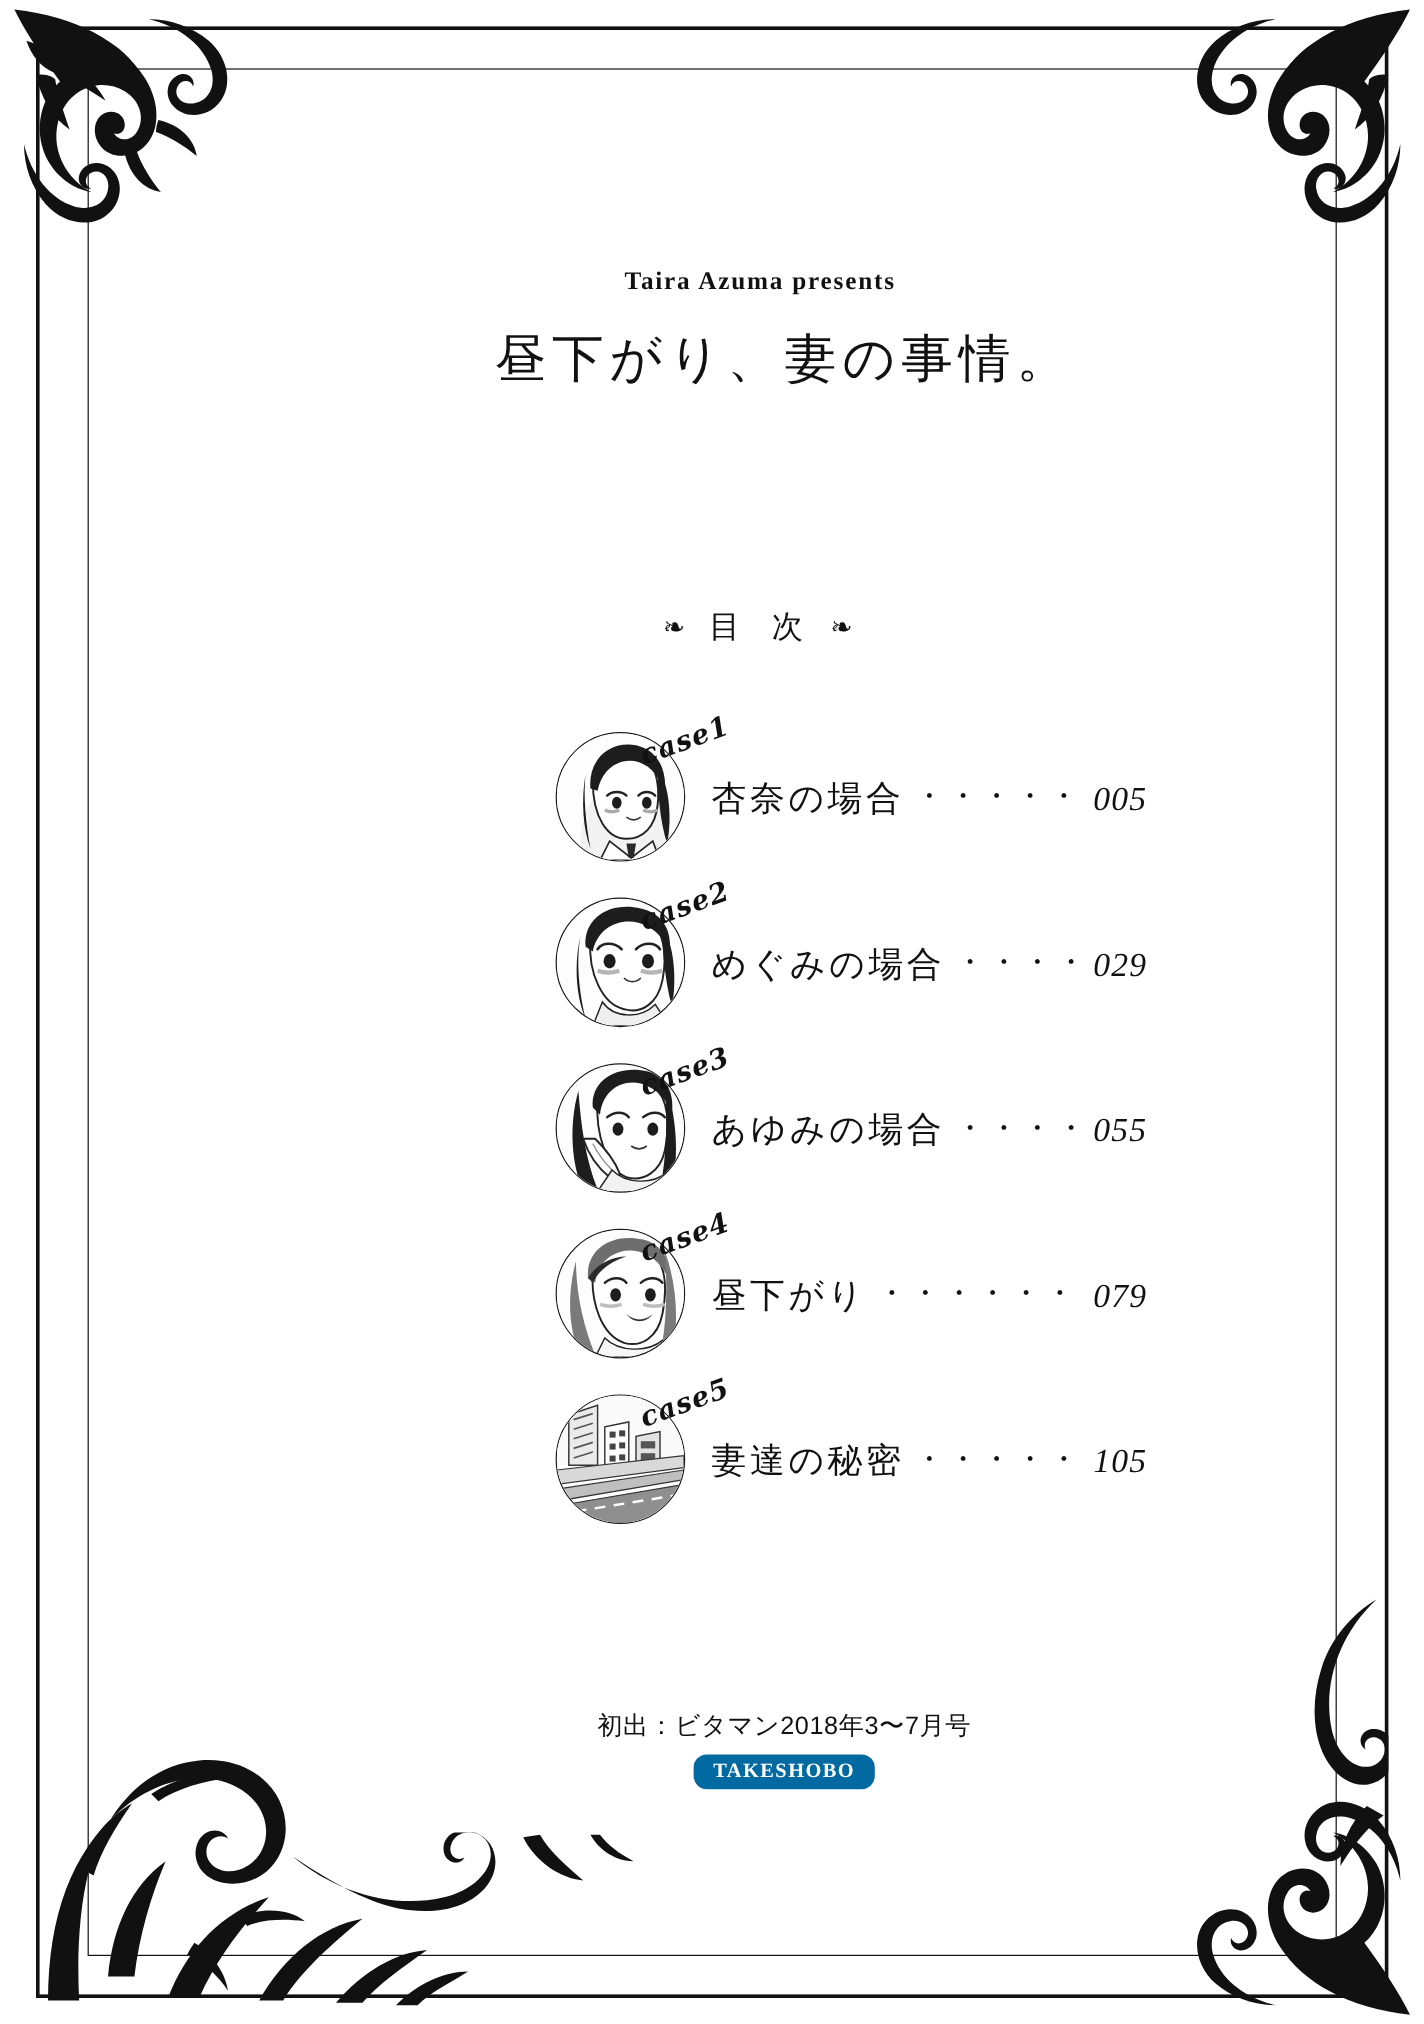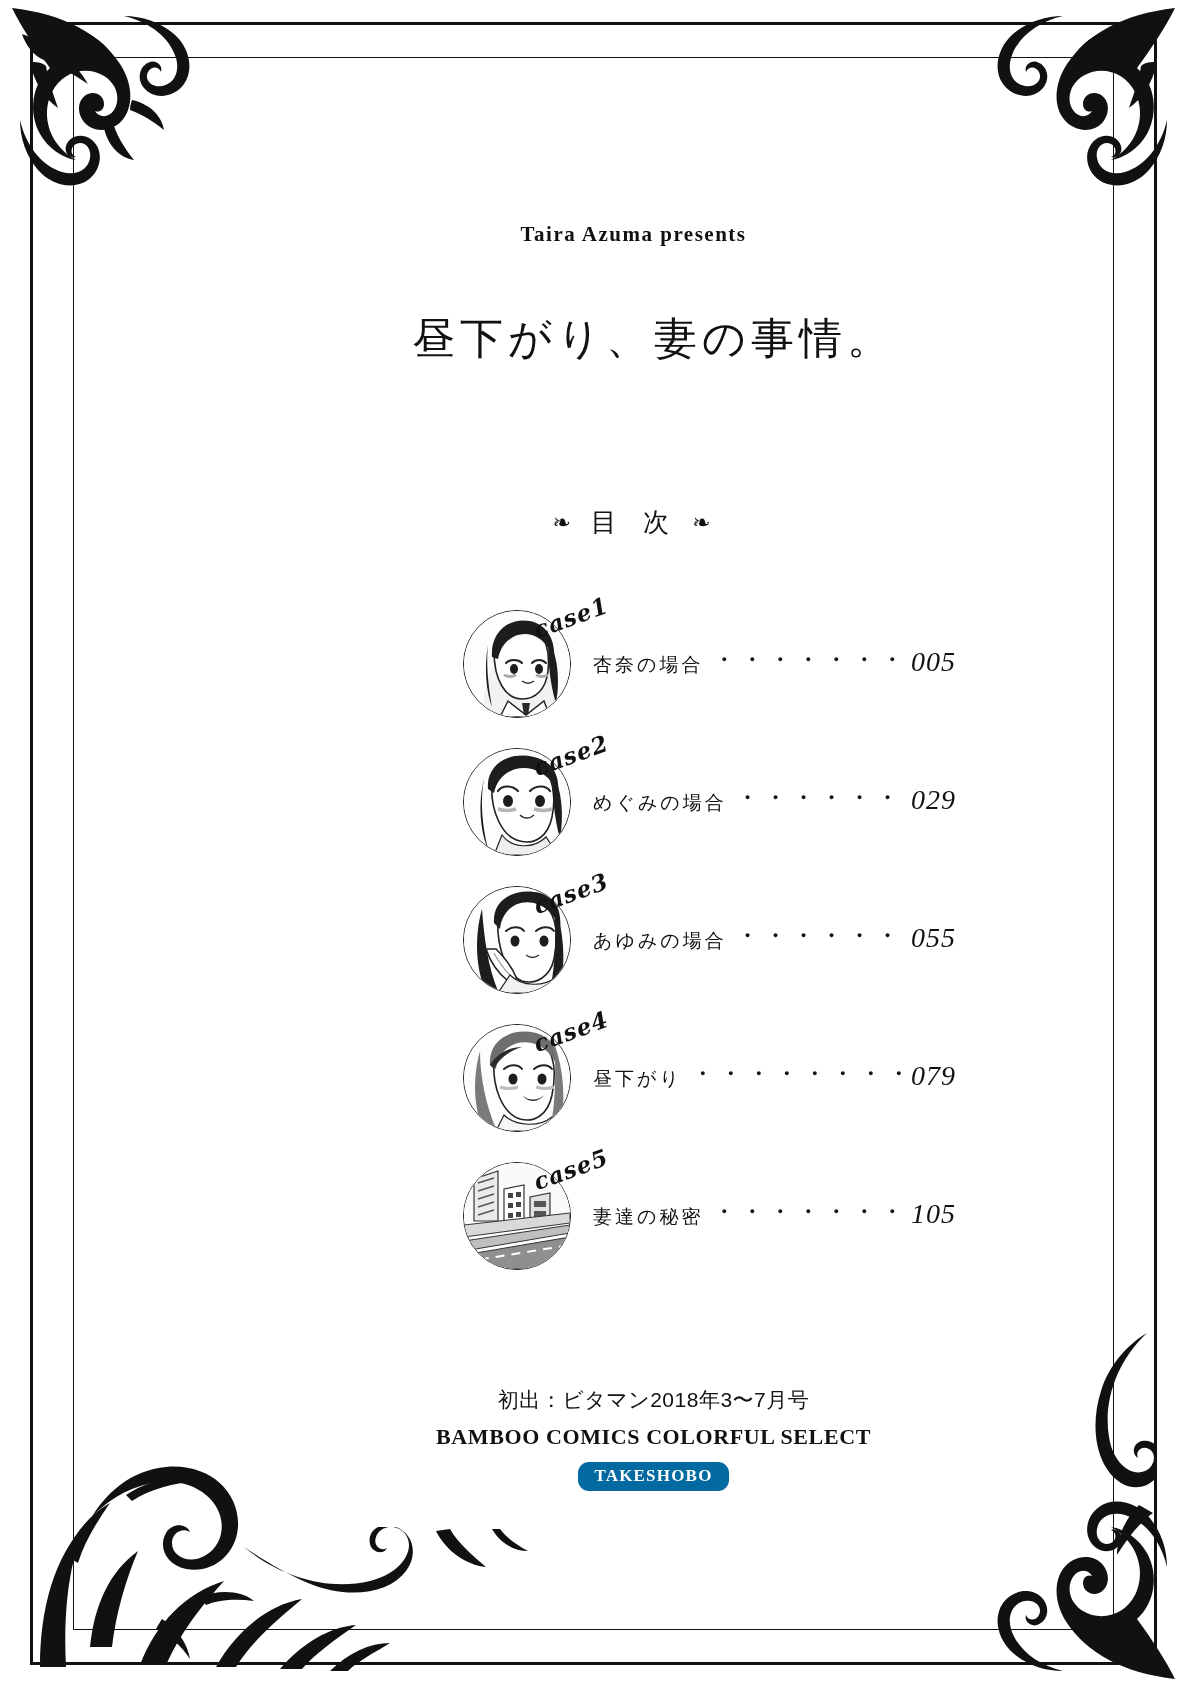--- a/index.html
+++ b/index.html
@@ -76,21 +76,20 @@
     position: absolute;
     top: 270px;
     left: 0;
     width: 100%;
     text-align: center;
     font-family: "DejaVu Serif", "Liberation Serif", serif;
     font-size: 43px;
     letter-spacing: 5px;
     padding-left: 120px;
     box-sizing: border-box;
-    margin-top: 40px;
   }
 
   
   .toc-heading {
     position: absolute;
     top: 505px;
     left: 0;
     width: 100%;
     text-align: center;
     padding-left: 76px;
@@ -155,21 +154,21 @@
   .entry-body {
     position: absolute;
     left: 130px;
     top: 36px;
     right: 0;
     display: flex;
     align-items: baseline;
   }
   .entry-title {
     font-family: Liberation Sans, sans-serif;
-    font-size: 19px;
+    font-size: 29px;
     letter-spacing: 3px;
     white-space: nowrap;
   }
   .entry-dots {
     flex: 1;
     margin: 0 6px 0 8px;
     overflow: hidden;
     white-space: nowrap;
     font-size: 25px;
     letter-spacing: 3px;
@@ -447,15 +446,14 @@
       <span class="entry-title">妻達の秘密</span>
       <span class="entry-dots">・・・・・・・・・・・・・・・・・・・・・・・・</span>
       <span class="entry-page">105</span>
     </div>
   </div>
 
 </div>
 
 <div class="footer">
   <div class="footer-source">初出：ビタマン2018年3〜7月号</div>
-  <div class="footer-imprint">BAMBOO COMICS COLORFUL SELECT</div>
   <div class="publisher-badge">TAKESHOBO</div>
 </div>
 
 </body></html>

